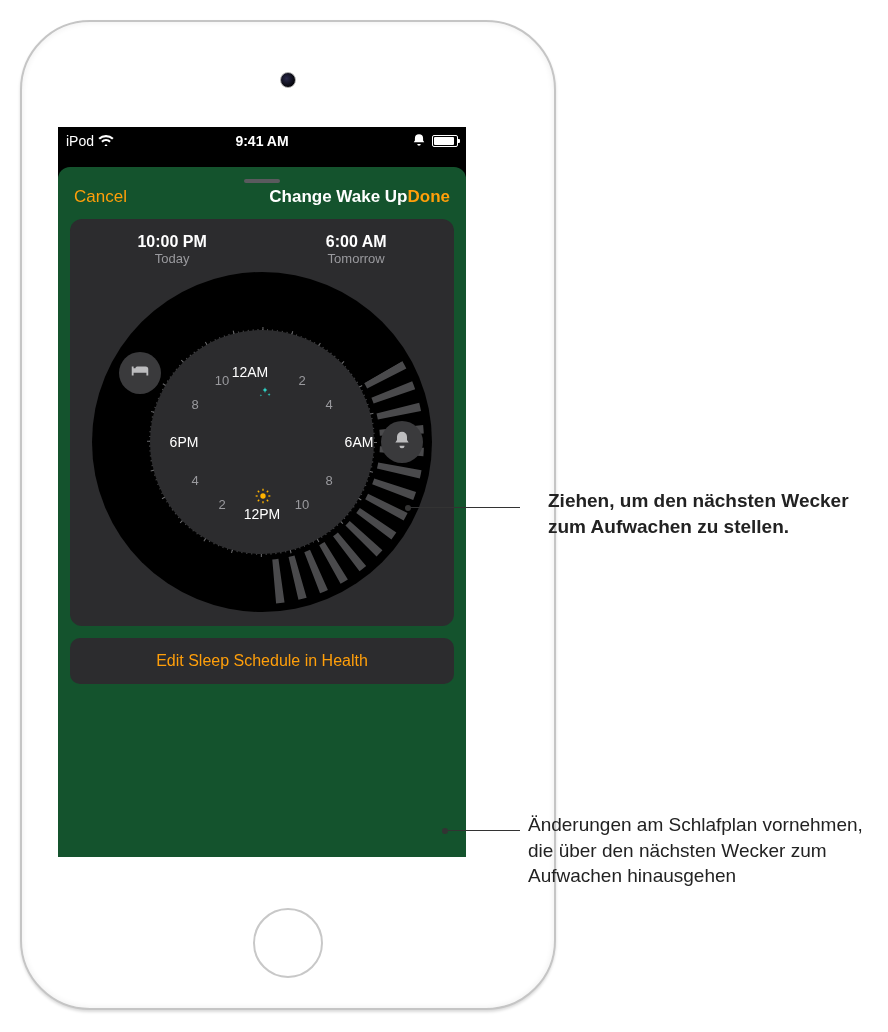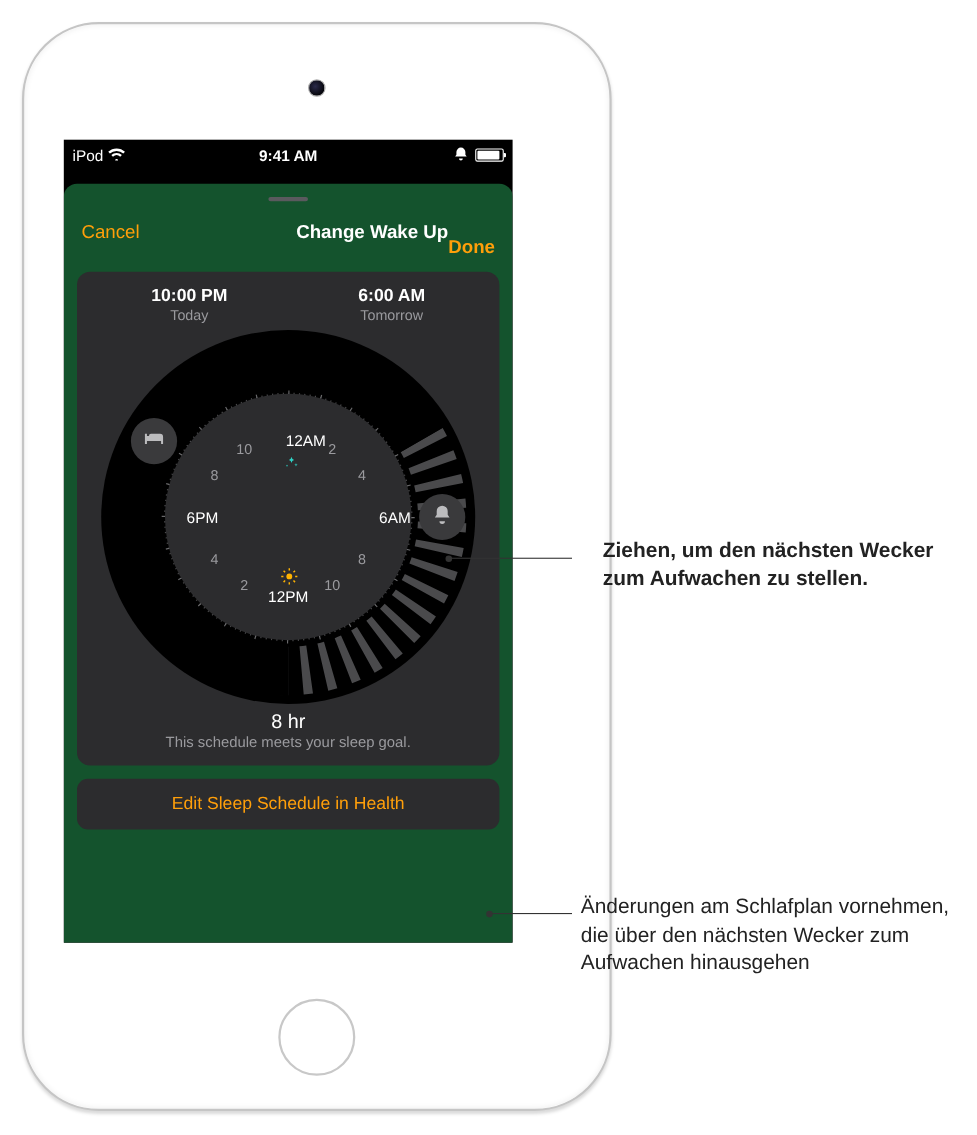--- a/index.html
+++ b/index.html
@@ -83,21 +83,21 @@
     width: 36px; height: 4px; background:#5a5a5e; border-radius:2px; margin:0 auto 4px;
   }
   .sheet-header {
     display: flex;
     align-items: center;
     justify-content: space-between;
     padding: 0 16px 12px;
   }
   .sheet-header .title { color: #fff; font-weight: 600; font-size: 17px; text-align:right; flex:1; }
   .nav-btn { color: #ff9f0a; font-size: 17px; }
-  .nav-btn.done { font-weight: 600; margin-top: 28px; }
+  .nav-btn.done { font-weight: 600; }
 
   .card {
     margin: 0 12px 12px;
     background: #2c2c2e;
     border-radius: 12px;
     padding: 14px 8px 14px;
   }
   .times-row {
     display: flex; justify-content: space-around; text-align:center; margin-bottom: 6px;
   }
@@ -220,21 +220,21 @@
 
             <g stroke="#555" stroke-width="1">
 
               <circle cx="170" cy="170" r="108" fill="none" stroke="#4a4a4c" stroke-width="10" stroke-dasharray="1 3.71"></circle>
               <circle cx="170" cy="170" r="108" fill="none" stroke="#6a6a6c" stroke-width="14" stroke-dasharray="1 27.27"></circle>
             </g>
           </svg>
 
           <div class="ring-inner-bg"></div>
 
-          <span class="hour-label big" style="left:186px; top:100px;">12AM</span>
+          <span class="hour-label big" style="left:158px; top:100px;">12AM</span>
           <span class="hour-label" style="left:210px; top:108px;">2</span>
           <span class="hour-label" style="left:237px; top:132px;">4</span>
           <span class="hour-label big" style="left:267px; top:170px;">6AM</span>
           <span class="hour-label" style="left:237px; top:208px;">8</span>
           <span class="hour-label" style="left:210px; top:232px;">10</span>
           <span class="hour-label big" style="left:170px; top:242px;">12PM</span>
           <span class="hour-label" style="left:130px; top:232px;">2</span>
           <span class="hour-label" style="left:103px; top:208px;">4</span>
           <span class="hour-label big" style="left:92px; top:170px;">6PM</span>
           <span class="hour-label" style="left:103px; top:132px;">8</span>
@@ -271,24 +271,20 @@
 
           <div class="handle" style="left:289px; top:149px;">
             <span>
               <svg width="20" height="20" viewBox="0 0 24 24" fill="#bcbcbe">
                   <path d="M12 2a6 6 0 016 6v4l2 3H4l2-3V8a6 6 0 016-6zm0 20a3 3 0 003-3H9a3 3 0 003 3z"></path>
                 </svg>
             </span>
           </div>
         </div>
 
-        <div class="duration">
-          <div class="duration-val">8 hr</div>
-          <div class="duration-sub">This schedule meets your sleep goal.</div>
-        </div>
       </div>
 
       <div class="edit-button">Edit Sleep Schedule in Health</div>
     </div>
   </div>
 </div>
 
 <div class="callout-line" style="left:408px; top:507px; width:112px;"></div>
 <div class="callout" style="left:548px; top:488px; width:340px;font-weight:bold;">Ziehen, um den nächsten Wecker zum Aufwachen zu stellen.</div>
 

